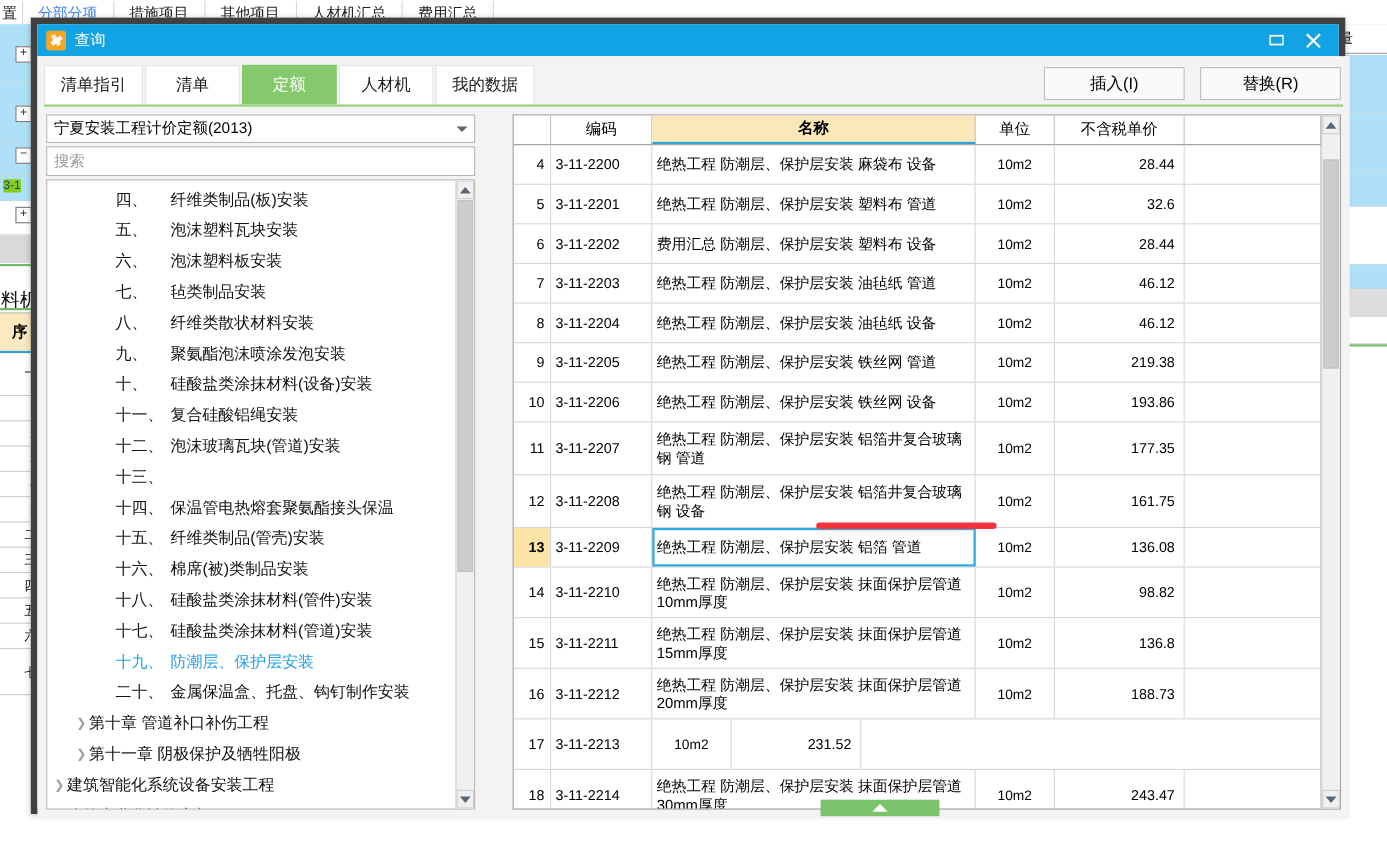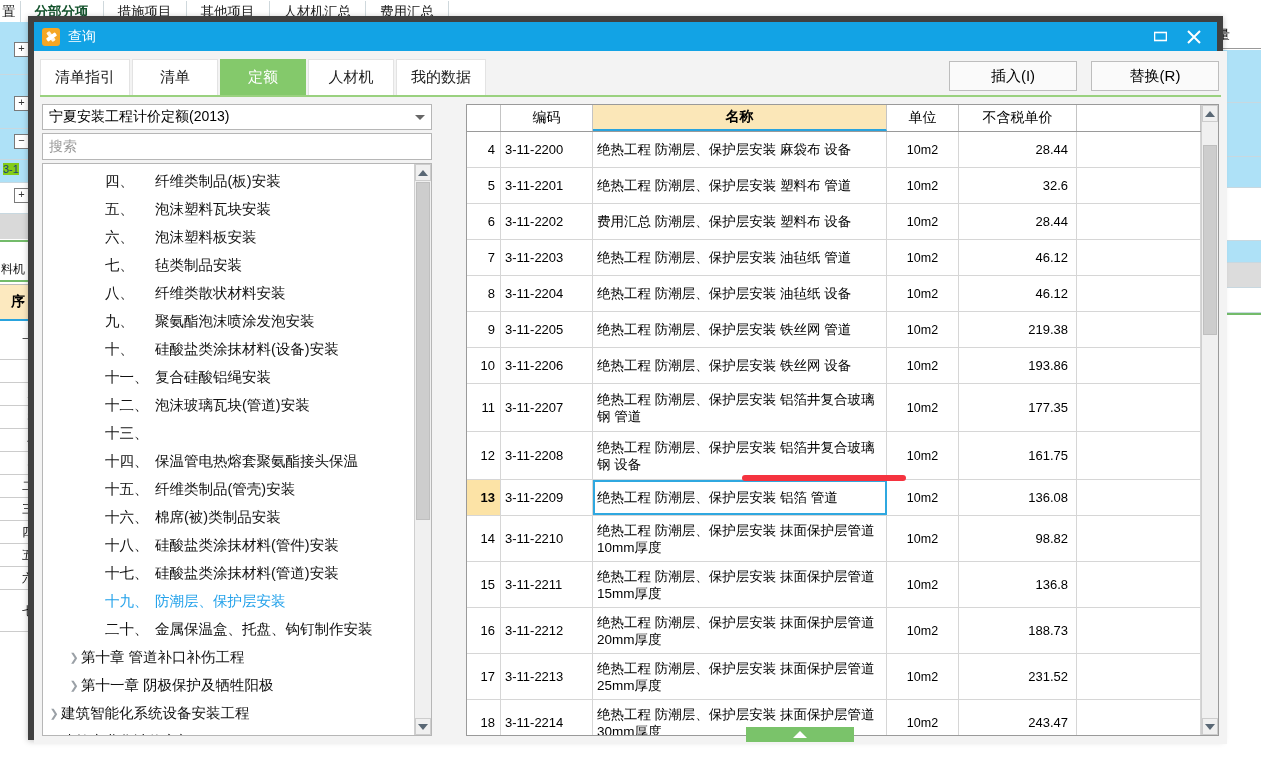--- a/index.html
+++ b/index.html
@@ -7,30 +7,30 @@
     width:1261px;height:779px;overflow:hidden;
     font-family:"Liberation Sans","DejaVu Sans",sans-serif;
     font-size:13px;color:#000;background:#fff;
   }
   .root{position:relative;width:1261px;height:779px;}
 
   
   .bg{position:absolute;inset:0;background:#ffffff;}
   .bg-tabs{position:absolute;left:0;top:0;width:1261px;height:22px;background:#fff;border-bottom:1px solid #9ec3d8;display:flex;align-items:center;}
   .bg-tab{height:21px;line-height:21px;padding:0 14px;border-right:1px solid #cfd8dc;font-size:13.5px;color:#222;white-space:nowrap;}
-  .bg-tab.active{color:#14532d;font-weight:bold;text-align:right;}
+  .bg-tab.active{color:#3b82f6;font-weight:normal;text-align:right;}
   .bg-tab.first{padding:0 4px 0 2px;border-right:1px solid #cfd8dc;}
 
   .bg-left{position:absolute;left:0;top:22px;width:36px;height:757px;background:#fff;}
   .bg-sel-row{position:absolute;left:0;width:36px;background:#aee1f7;border-bottom:1px solid #c8d8e0;}
   .bg-box{position:absolute;width:13px;height:13px;border:1px solid #7a7a7a;background:#fff;font-size:11px;line-height:11px;text-align:center;color:#333;}
   .bg-code{position:absolute;font-size:11px;color:#1b3f7a;background:#84cc16;text-align:center;}
   .bg-gray{position:absolute;left:0;width:36px;background:#d9d9d9;}
   .bg-green-line{position:absolute;left:0;width:36px;height:2px;background:#73bb6a;}
-  .bg-lbl{position:absolute;font-size:12px;color:#111;white-space:nowrap;}
+  .bg-lbl{position:absolute;font-size:17px;color:#111;white-space:nowrap;}
   .bg-hdr{position:absolute;left:0;width:36px;height:34px;background:#fce9bf;border-top:1px solid #bbb;border-bottom:2px solid #29a3dd;
           font-weight:bold;font-size:14px;display:flex;align-items:center;justify-content:center;}
   .bg-rowline{position:absolute;left:0;width:36px;border-bottom:1px solid #ccc;font-size:12px;color:#111;text-align:right;padding-right:2px;box-sizing:border-box;}
 
   .bg-right{position:absolute;right:0;top:22px;width:61px;height:757px;background:#fff;}
   .bg-r-hdr{position:absolute;right:0;top:0;width:61px;height:27px;border-bottom:1px solid #999;
             font-size:13px;display:flex;align-items:center;padding-left:4px;box-sizing:border-box;}
   .bg-r-cell{position:absolute;right:0;width:61px;background:#aee1f7;border-bottom:1px solid #c8d8e0;}
   .bg-r-cell.white{background:#fff;}
   .bg-r-cell.gray{background:#dcdcdc;}
@@ -589,23 +589,20 @@
                 </div>
                 <div class="gc c-rest"></div>
               </div>
               <div class="grow" style="height: 46px;">
                 <div class="gc idx c-idx">
                   <span class="nm-txt">17</span>
                 </div>
                 <div class="gc code c-code">
                   <span class="nm-txt">3-11-2213</span>
                 </div>
-                <div class="gc nm c-name">
-                  <span class="nm-txt">绝热工程 防潮层、保护层安装 抹面保护层管道 25mm厚度</span>
-                </div>
                 <div class="gc unit c-unit">
                   <span class="nm-txt">10m2</span>
                 </div>
                 <div class="gc price c-price">
                   <span class="nm-txt">231.52</span>
                 </div>
                 <div class="gc c-rest"></div>
               </div>
               <div class="grow" style="height: 46px;">
                 <div class="gc idx c-idx">

